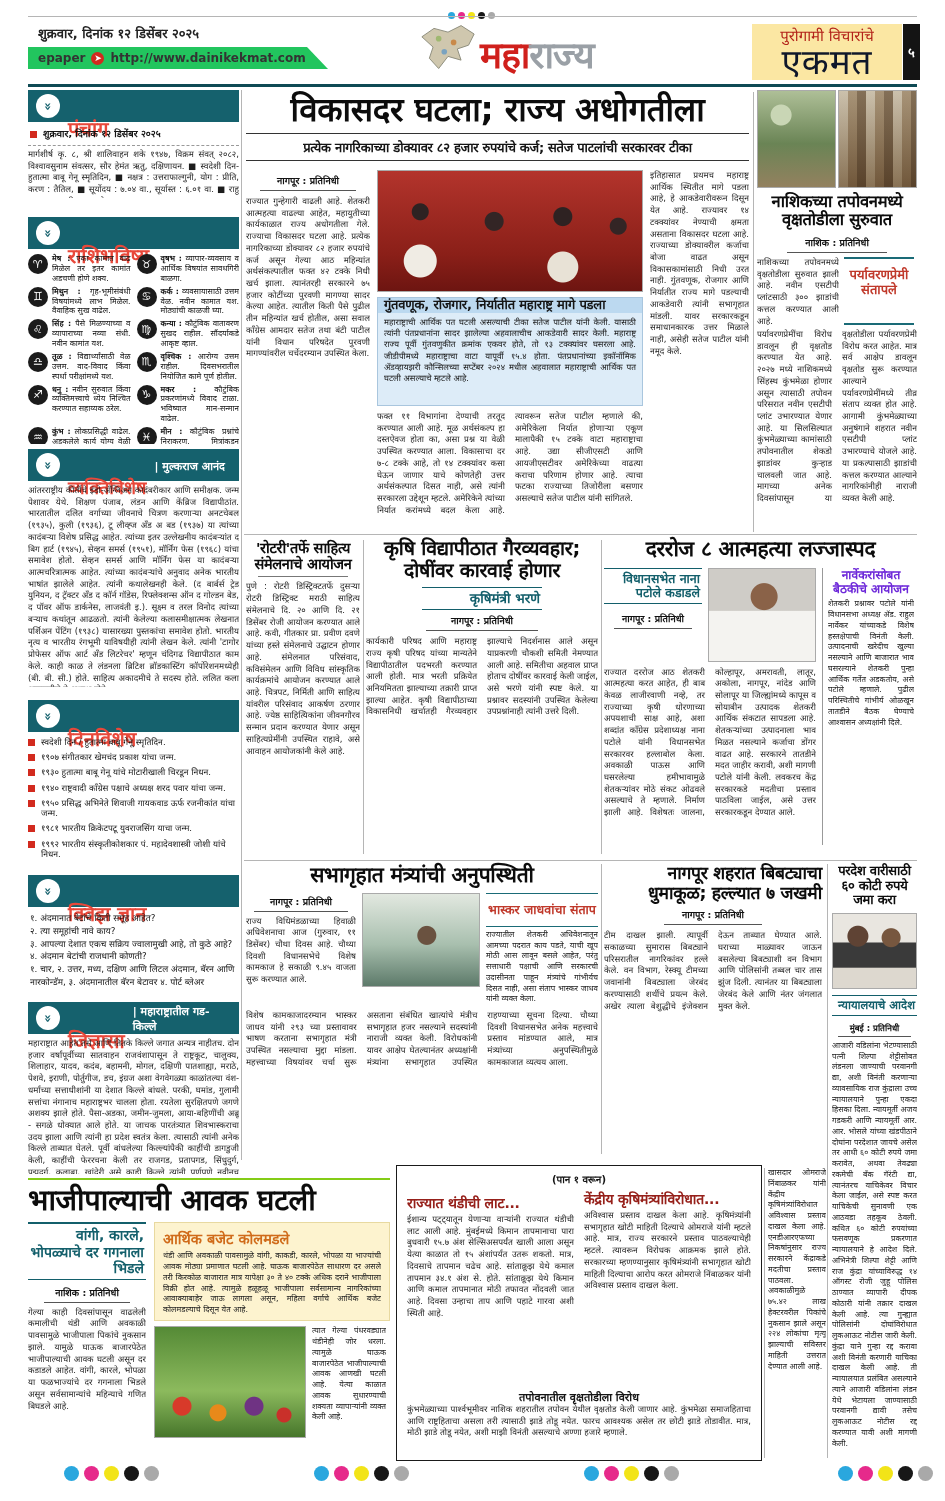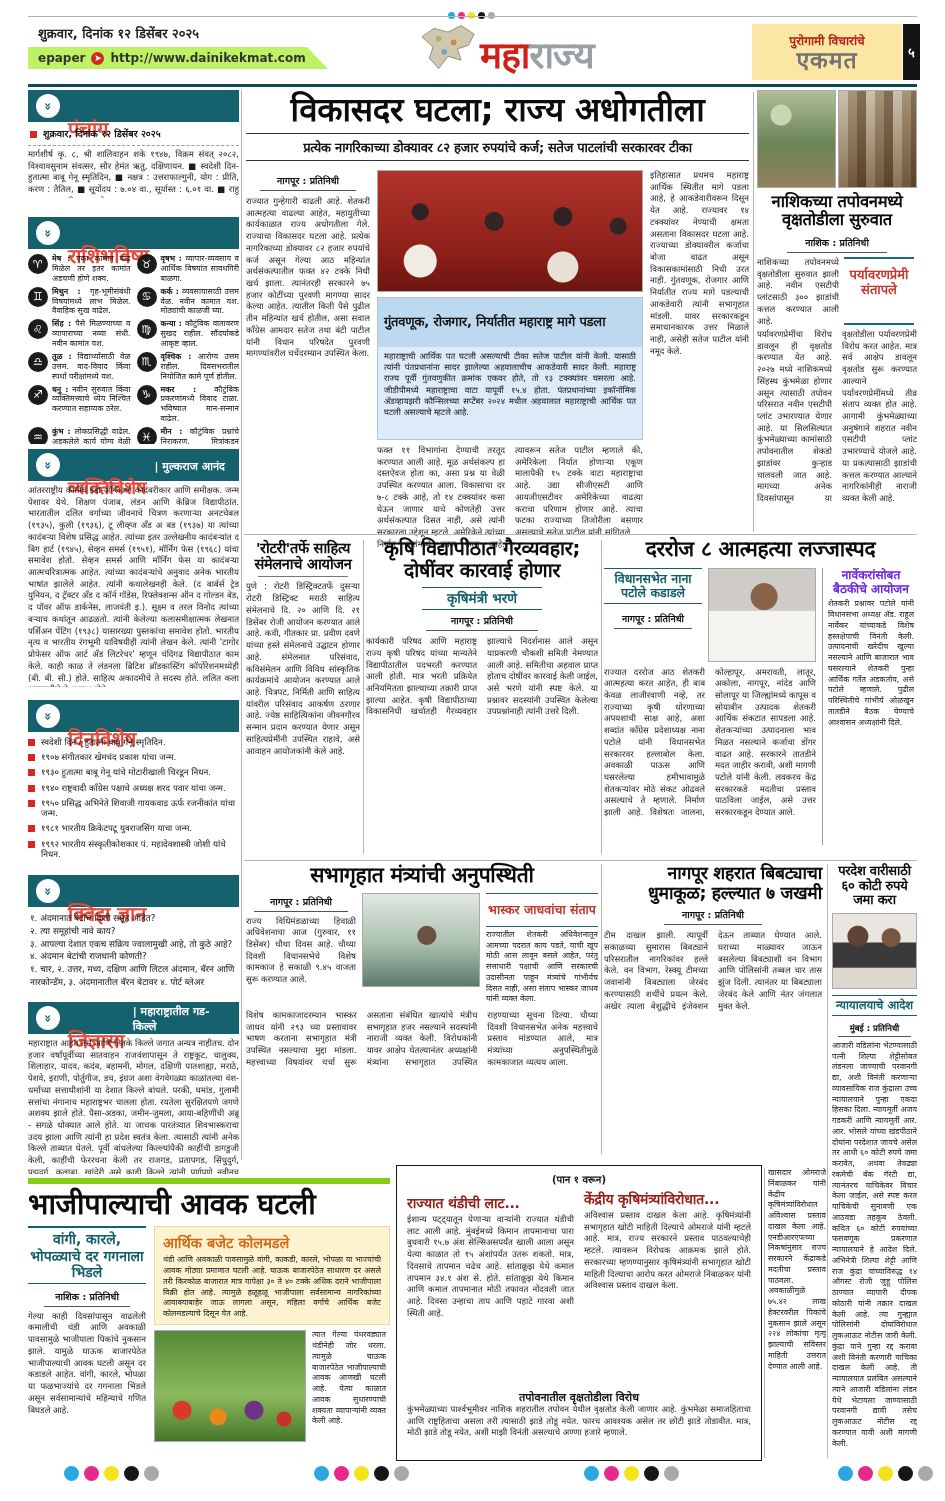--- a/index.html
+++ b/index.html
@@ -6,31 +6,31 @@
   html,body { width:945px; background:#fff; }
   body { font-family:"DejaVu Sans", sans-serif; color:#151515; }
   .page { position:relative; width:945px; height:1501px; background:#fff; overflow:hidden; }
   .abs { position:absolute; }
   .clip { overflow:hidden; }
   .bodytxt { font-size:8.5px; line-height:1.38; text-align:justify; color:#1d1d1d; }
   .small-bodytxt { font-size:7.9px; line-height:1.36; text-align:justify; color:#1d1d1d; }
   .headline { font-weight:bold; color:#0c0c0c; line-height:1.12; letter-spacing:-0.3px; }
   .center { text-align:center; }
   .byline { font-size:9.5px; font-weight:bold; text-align:center; color:#111; padding:2px 0 3px; border-bottom:1px solid #555; margin:2px 14px 5px; }
-  .kicker-teal { color:#135f6b; font-weight:bold; text-align:center; border-top:1px solid #135f6b; border-bottom:1px solid #135f6b; padding:3px 2px; line-height:1.15; }
+  .kicker-teal { color:#135f6b; font-weight:bold; text-align:right; border-top:1px solid #135f6b; border-bottom:1px solid #135f6b; padding:3px 2px; line-height:1.15; }
   .kicker-red { color:#c0392b; font-weight:bold; text-align:center; border-top:1px solid #1a6b77; border-bottom:1px solid #1a6b77; padding:9px 2px; line-height:1.15; }
   
   .dateline { font-size:13px; font-weight:bold; color:#222; }
-  .epaper-strip { background:#bef264; display:flex; align-items:center; gap:6px; padding:4px 14px 4px 10px; clip-path:polygon(0 0, 93% 0, 100% 100%, 0 100%); font-size:12px; font-weight:bold; color:#333; width:300px; }
+  .epaper-strip { background:#22c55e; display:flex; align-items:center; gap:6px; padding:4px 14px 4px 10px; clip-path:polygon(0 0, 93% 0, 100% 100%, 0 100%); font-size:12px; font-weight:bold; color:#333; width:300px; }
   .epaper-dot { width:13px; height:13px; border-radius:50%; background:#d22a1e; color:#fff; font-size:9px; display:inline-flex; align-items:center; justify-content:center; }
   .logo-maha { font-size:37px; font-weight:bold; color:#d0201c; letter-spacing:-1px; }
   .logo-rajya { font-size:37px; font-weight:bold; color:#9aa0a6; letter-spacing:-1px; }
   .ekmat-box { background:#fbe7a3; width:150px; height:56px; display:flex; flex-direction:column; align-items:center; justify-content:center; }
-  .ekmat-tag { font-size:12px; font-weight:bold; color:#b3231a; }
-  .ekmat-brand { font-family:"Liberation Serif", serif; font-size:23px; font-weight:bold; color:#737373; line-height:1; letter-spacing:1px; }
+  .ekmat-tag { font-size:15px; font-weight:normal; color:#b3231a; }
+  .ekmat-brand { font-family:"Liberation Serif", serif; font-size:35px; font-weight:normal; color:#0f172a; line-height:1; letter-spacing:1px; }
   .pageno-box { background:#141414; color:#fff; width:17px; height:56px; display:flex; align-items:center; justify-content:center; font-size:13px; font-weight:bold; }
   .mast-rule { background:#0f4a54; }
   
   .sidebar { position:absolute; left:28px; top:90px; width:211px; display:flex; flex-direction:column; gap:5px; }
   .sec { overflow:hidden; }
   .sec-head { background:#15616d; display:flex; align-items:center; gap:8px; padding:3px 8px; height:32px; }
   .sec-chev { width:24px; height:24px; min-width:24px; border-radius:50%; background:#fff; color:#15616d; display:flex; align-items:center; justify-content:center; font-weight:bold; }
   .sec-chev span { display:inline-block; transform:rotate(90deg); font-size:13px; line-height:1; }
   .sec-title { color:#e8483a; font-size:20px; font-weight:bold; line-height:1;margin-top:45px; }
   .sec-sub { color:#fff; font-size:11px; font-weight:bold; }
@@ -61,21 +61,21 @@
   .ph-couple { background: radial-gradient(circle at 30% 30%, #5f4334 10px, transparent 11px), radial-gradient(circle at 70% 32%, #77573f 9px, transparent 10px), linear-gradient(180deg,#e9e6e0 38%, #3a3a3a 39% 72%, #ddd8cf 73%); }
   .ph-veg { background:
       radial-gradient(circle at 18% 72%, #d83a2a 9px, transparent 10px),
       radial-gradient(circle at 42% 78%, #e8891a 8px, transparent 9px),
       radial-gradient(circle at 66% 72%, #6f3383 9px, transparent 10px),
       radial-gradient(circle at 86% 80%, #c9302a 7px, transparent 8px),
       linear-gradient(180deg,#558a36,#8cba5d 58%,#47762b); }
   
   .lead-sub { font-size:13px; font-weight:bold; text-align:center; border-top:1.5px solid #333; border-bottom:1.5px solid #333; padding:4px 0; letter-spacing:-0.3px; }
   .lead-box { background:#ddecf8; border:1px solid #a9c6de; }
-  .lead-box-title { background:#bcd9f0; font-size:13px; font-weight:bold; padding:17px 6px; line-height:1.15; letter-spacing:-0.2px; }
+  .lead-box-title { background:#bcd9f0; font-size:13px; font-weight:bold; padding:0 6px; line-height:1.15; letter-spacing:-0.2px; }
   .lead-box-body { font-size:8.3px; line-height:1.35; text-align:justify; padding:4px 6px; }
   .cols2 { column-count:2; column-gap:10px; }
   .cols3 { column-count:3; column-gap:10px; }
   
   .yellow-box { background:#fdf3cf; border:1px solid #e8d9a0; padding:5px 8px; }
   .yellow-box-title { color:#d06b1a; font-size:14.5px; font-weight:bold; margin-bottom:3px; }
   
   .jump-box { border:1.5px solid #1a1a1a; padding:6px 10px; }
   .jump-label { text-align:center; font-size:10px; font-weight:bold; margin-bottom:3px; }
   .jump-title { color:#96201a; font-size:14px; font-weight:bold; margin:4px 0 2px; letter-spacing:-0.2px; }
@@ -411,21 +411,21 @@
     <div class="headline center" style="font-size:13px;">परदेश वारीसाठी ६० कोटी रुपये जमा करा</div>
     <div class="ph ph-couple" style="width:85px; height:76px; margin-top:5px;"></div>
     <div class="kicker-teal" style="font-size:11.5px; margin-top:6px;">न्यायालयाचे आदेश</div>
     <div class="byline" style="font-size:8.5px; margin:4px 6px;">मुंबई : प्रतिनिधी</div>
     <div class="small-bodytxt clip" style="height:420px;">
       <span>आजारी वडिलांना भेटण्यासाठी पत्नी शिल्पा शेट्टीसोबत लंडनला जाण्याची परवानगी द्या, अशी विनंती करणाऱ्या व्यावसायिक राज कुंद्राला उच्च न्यायालयाने पुन्हा एकदा हिसका दिला. न्यायमूर्ती अजय गडकरी आणि न्यायमूर्ती आर. आर. भोसले यांच्या खंडपीठाने दोघांना परदेशात जायचे असेल तर आधी ६० कोटी रुपये जमा करावेत, अथवा तेवढ्या रकमेची बँक गॅरंटी द्या, त्यानंतरच याचिकेवर विचार केला जाईल, असे स्पष्ट करत याचिकेची सुनावणी एक आठवडा तहकूब ठेवली. कथित ६० कोटी रुपयांच्या फसवणूक प्रकरणात न्यायालयाने हे आदेश दिले.</span>
       <span>अभिनेत्री शिल्पा शेट्टी आणि राज कुंद्रा यांच्याविरुद्ध १४ ऑगस्ट रोजी जुहू पोलिस ठाण्यात व्यापारी दीपक कोठारी यांनी तक्रार दाखल केली आहे. त्या गुन्ह्यात पोलिसांनी दोघांविरोधात लुकआऊट नोटीस जारी केली. कुंद्रा याने गुन्हा रद्द करावा अशी विनंती करणारी याचिका दाखल केली आहे. ती न्यायालयात प्रलंबित असल्याने त्याने आजारी वडिलांना लंडन येथे भेटायला जाण्यासाठी परवानगी द्यावी तसेच लुकआऊट नोटीस रद्द करण्यात यावी अशी मागणी केली.</span>
     </div>
   </div>
 
-  <div class="abs" style="left:28px; top:1178px; width:362px; height:278px; border-top:6px solid #84cc16; padding-top:4px;">
+  <div class="abs" style="left:28px; top:1178px; width:362px; height:278px; border-top:2px solid #84cc16; padding-top:4px;">
     <div class="headline" style="font-size:29px;">भाजीपाल्याची आवक घटली</div>
     <div style="display:flex; gap:8px; margin-top:6px;">
       <div style="width:118px;">
         <div class="kicker-teal" style="font-size:14px; border-top-width:2px;">वांगी, कारले, भोपळ्याचे दर गगनाला भिडले</div>
         <div class="byline" style="margin:4px 16px;">नाशिक : प्रतिनिधी</div>
         <div class="bodytxt clip" style="height:152px;">गेल्या काही दिवसांपासून वाढलेली कमालीची थंडी आणि अवकाळी पावसामुळे भाजीपाला पिकांचे नुकसान झाले. यामुळे घाऊक बाजारपेठेत भाजीपाल्याची आवक घटली असून दर कडाडले आहेत. वांगी, कारले, भोपळा या फळभाज्यांचे दर गगनाला भिडले असून सर्वसामान्यांचे महिन्याचे गणित बिघडले आहे.</div>
       </div>
       <div style="width:236px;">
         <div class="yellow-box">
           <div class="yellow-box-title">आर्थिक बजेट कोलमडले</div>

